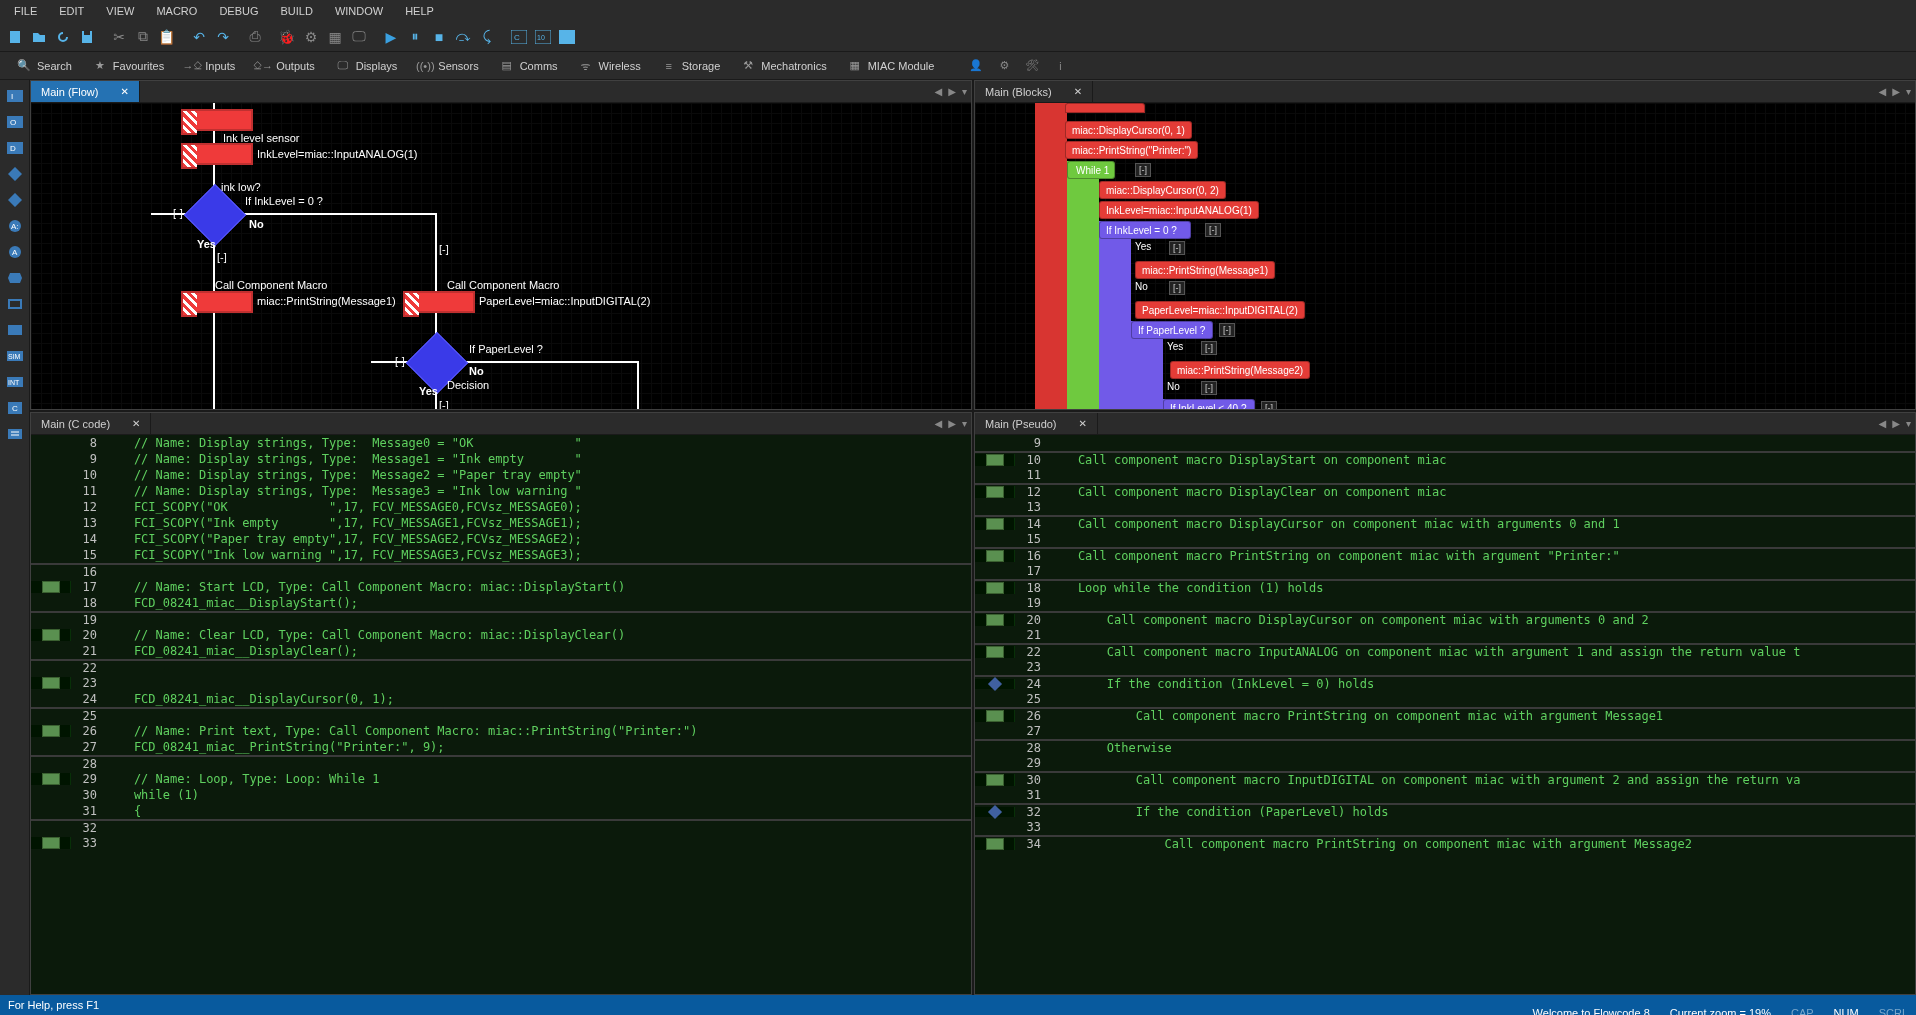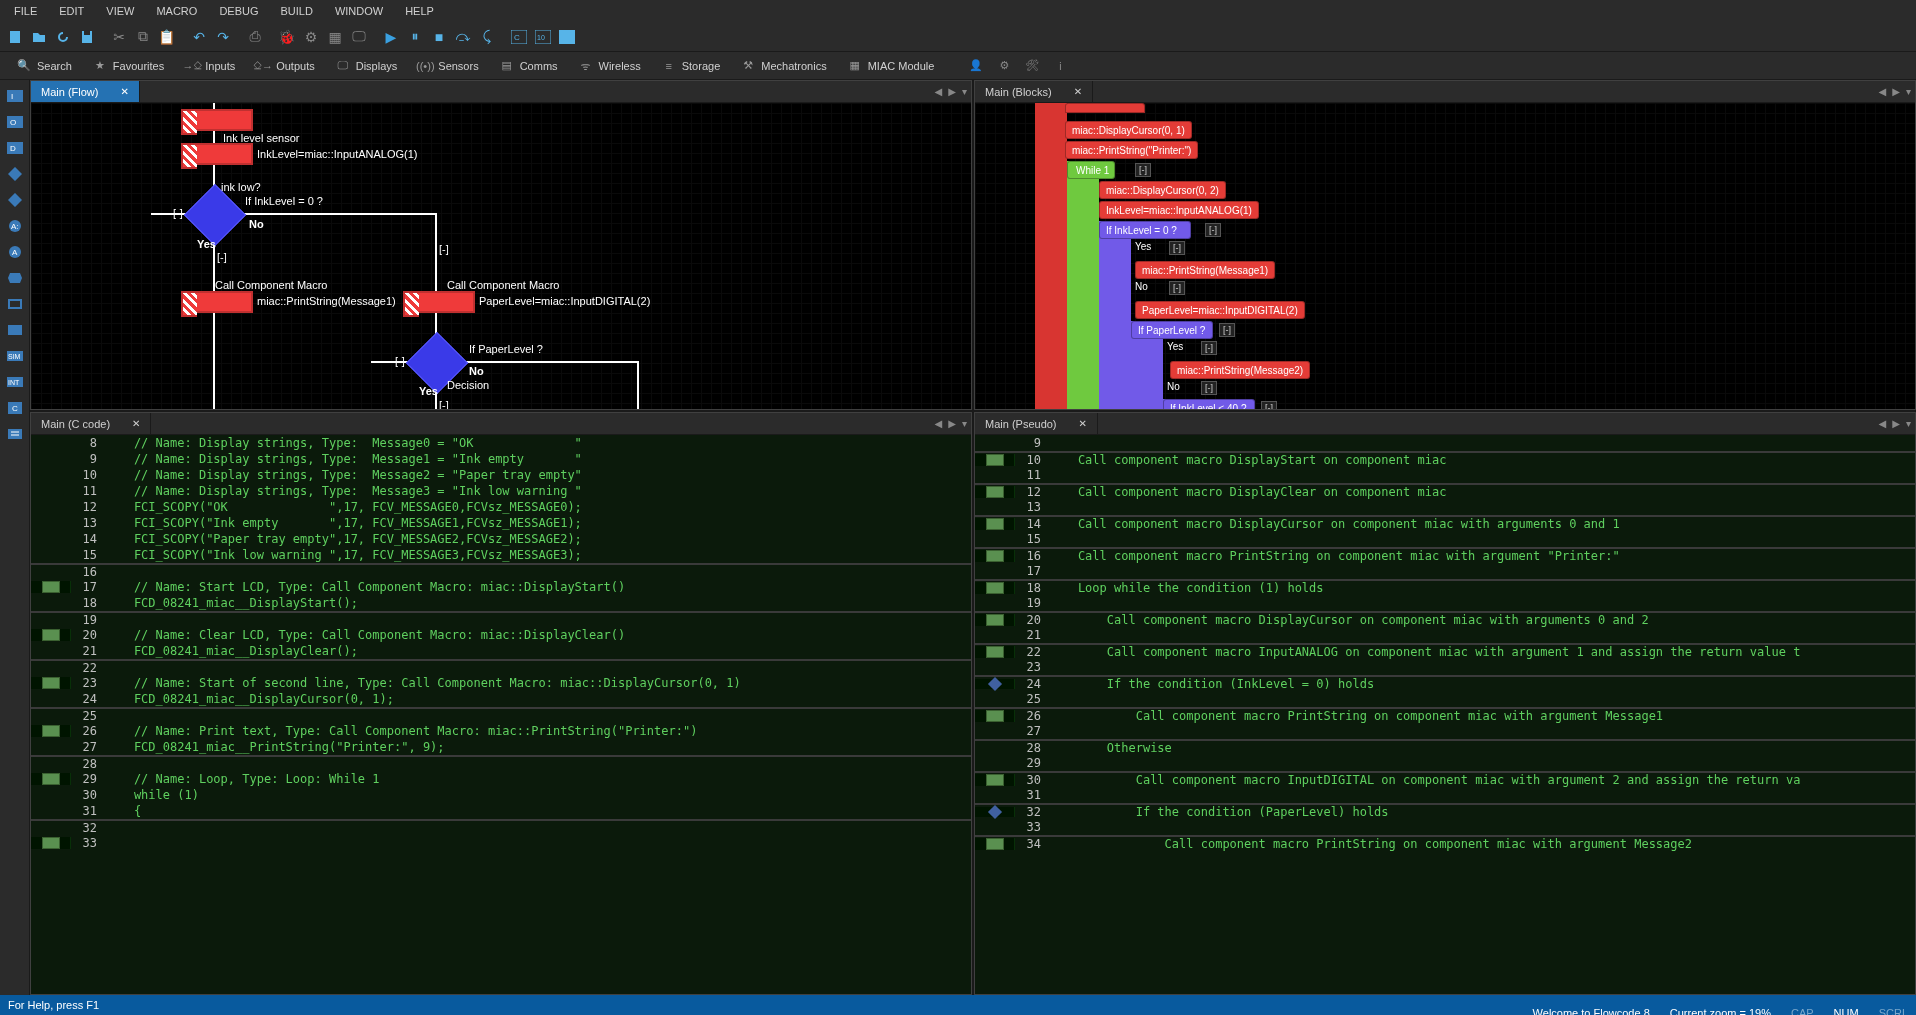--- a/index.html
+++ b/index.html
@@ -542,21 +542,21 @@
             <div class="code-line"><div class="gutter"></div><div class="gutter-num">13</div><div class="code-text">    FCI_SCOPY("Ink empty       ",17, FCV_MESSAGE1,FCVsz_MESSAGE1);</div></div>
             <div class="code-line"><div class="gutter"></div><div class="gutter-num">14</div><div class="code-text">    FCI_SCOPY("Paper tray empty",17, FCV_MESSAGE2,FCVsz_MESSAGE2);</div></div>
             <div class="code-line"><div class="gutter"></div><div class="gutter-num">15</div><div class="code-text">    FCI_SCOPY("Ink low warning ",17, FCV_MESSAGE3,FCVsz_MESSAGE3);</div></div>
             <div class="code-line" style="border-top: 2px solid rgb(58, 58, 58);"><div class="gutter"></div><div class="gutter-num">16</div><div class="code-text"></div></div>
             <div class="code-line"><div class="gutter"><div class="gutter-icon box"></div></div><div class="gutter-num">17</div><div class="code-text">    // Name: Start LCD, Type: Call Component Macro: miac::DisplayStart()</div></div>
             <div class="code-line"><div class="gutter"></div><div class="gutter-num">18</div><div class="code-text">    FCD_08241_miac__DisplayStart();</div></div>
             <div class="code-line" style="border-top: 2px solid rgb(58, 58, 58);"><div class="gutter"></div><div class="gutter-num">19</div><div class="code-text"></div></div>
             <div class="code-line"><div class="gutter"><div class="gutter-icon box"></div></div><div class="gutter-num">20</div><div class="code-text">    // Name: Clear LCD, Type: Call Component Macro: miac::DisplayClear()</div></div>
             <div class="code-line"><div class="gutter"></div><div class="gutter-num">21</div><div class="code-text">    FCD_08241_miac__DisplayClear();</div></div>
             <div class="code-line" style="border-top: 2px solid rgb(58, 58, 58);"><div class="gutter"></div><div class="gutter-num">22</div><div class="code-text"></div></div>
-            <div class="code-line"><div class="gutter"><div class="gutter-icon box"></div></div><div class="gutter-num">23</div><div class="code-text">    // Name: Start of second line, Type: Call Component Macro: miac::DisplayCursor(0, 1)</div></div>
+            <div class="code-line"><div class="gutter"><div class="gutter-icon box"></div></div><div class="gutter-num">23</div></div>
             <div class="code-line"><div class="gutter"></div><div class="gutter-num">24</div><div class="code-text">    FCD_08241_miac__DisplayCursor(0, 1);</div></div>
             <div class="code-line" style="border-top: 2px solid rgb(58, 58, 58);"><div class="gutter"></div><div class="gutter-num">25</div><div class="code-text"></div></div>
             <div class="code-line"><div class="gutter"><div class="gutter-icon box"></div></div><div class="gutter-num">26</div><div class="code-text">    // Name: Print text, Type: Call Component Macro: miac::PrintString("Printer:")</div></div>
             <div class="code-line"><div class="gutter"></div><div class="gutter-num">27</div><div class="code-text">    FCD_08241_miac__PrintString("Printer:", 9);</div></div>
             <div class="code-line" style="border-top: 2px solid rgb(58, 58, 58);"><div class="gutter"></div><div class="gutter-num">28</div><div class="code-text"></div></div>
             <div class="code-line"><div class="gutter"><div class="gutter-icon box"></div></div><div class="gutter-num">29</div><div class="code-text">    // Name: Loop, Type: Loop: While 1</div></div>
             <div class="code-line"><div class="gutter"></div><div class="gutter-num">30</div><div class="code-text">    while (1)</div></div>
             <div class="code-line"><div class="gutter"></div><div class="gutter-num">31</div><div class="code-text">    {</div></div>
             <div class="code-line" style="border-top: 2px solid rgb(58, 58, 58);"><div class="gutter"></div><div class="gutter-num">32</div><div class="code-text"></div></div>
             <div class="code-line"><div class="gutter"><div class="gutter-icon box"></div></div><div class="gutter-num">33</div></div>

